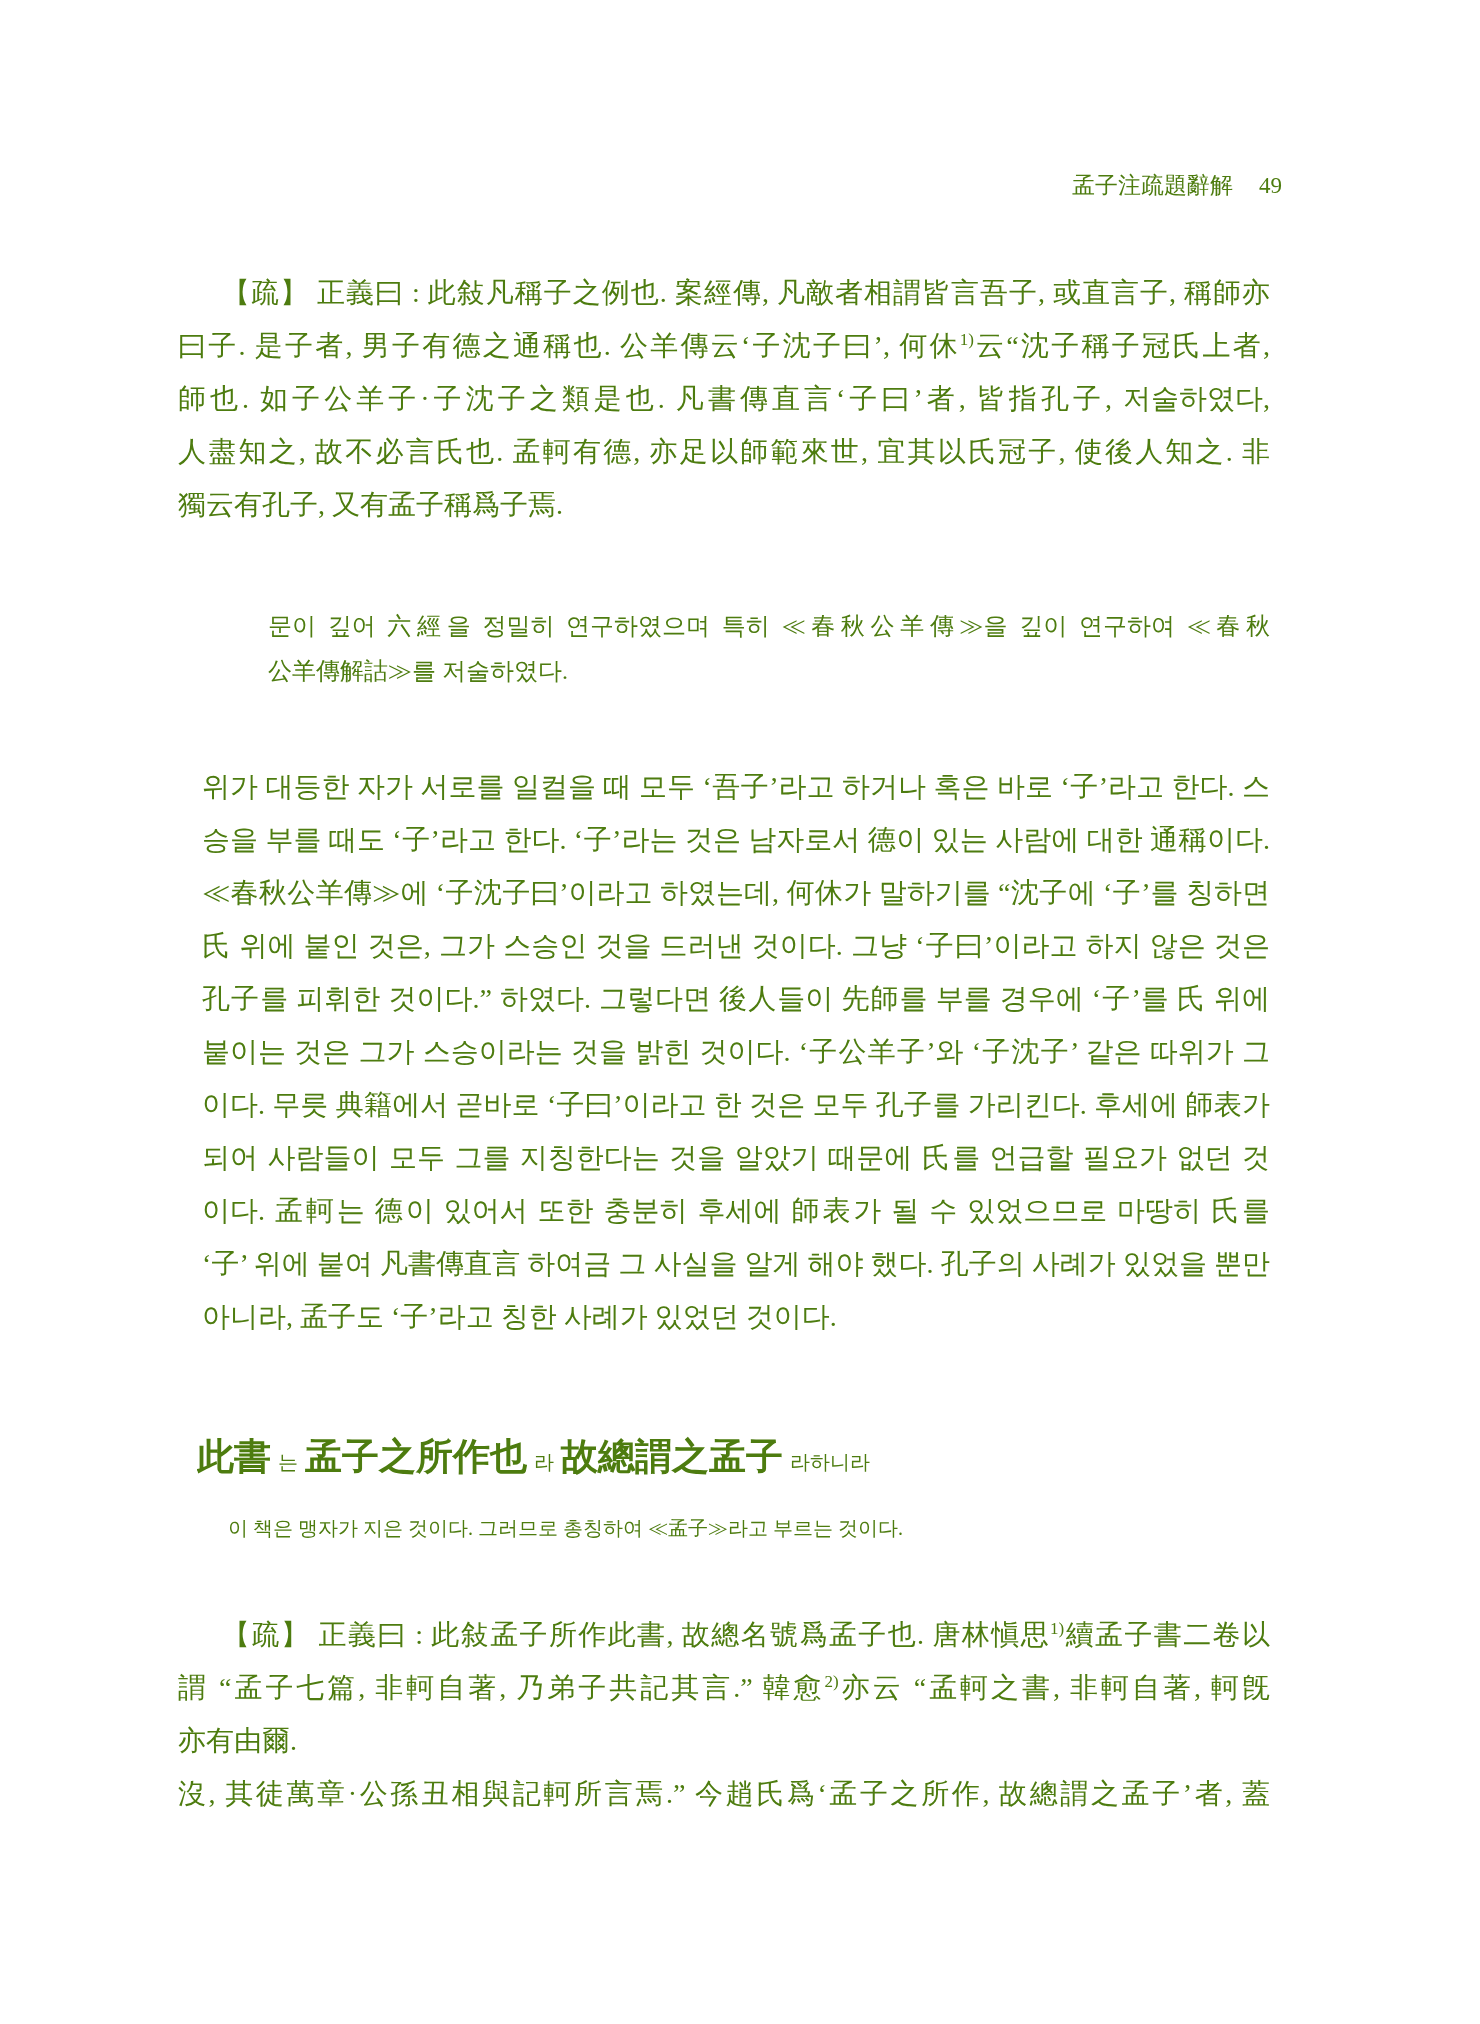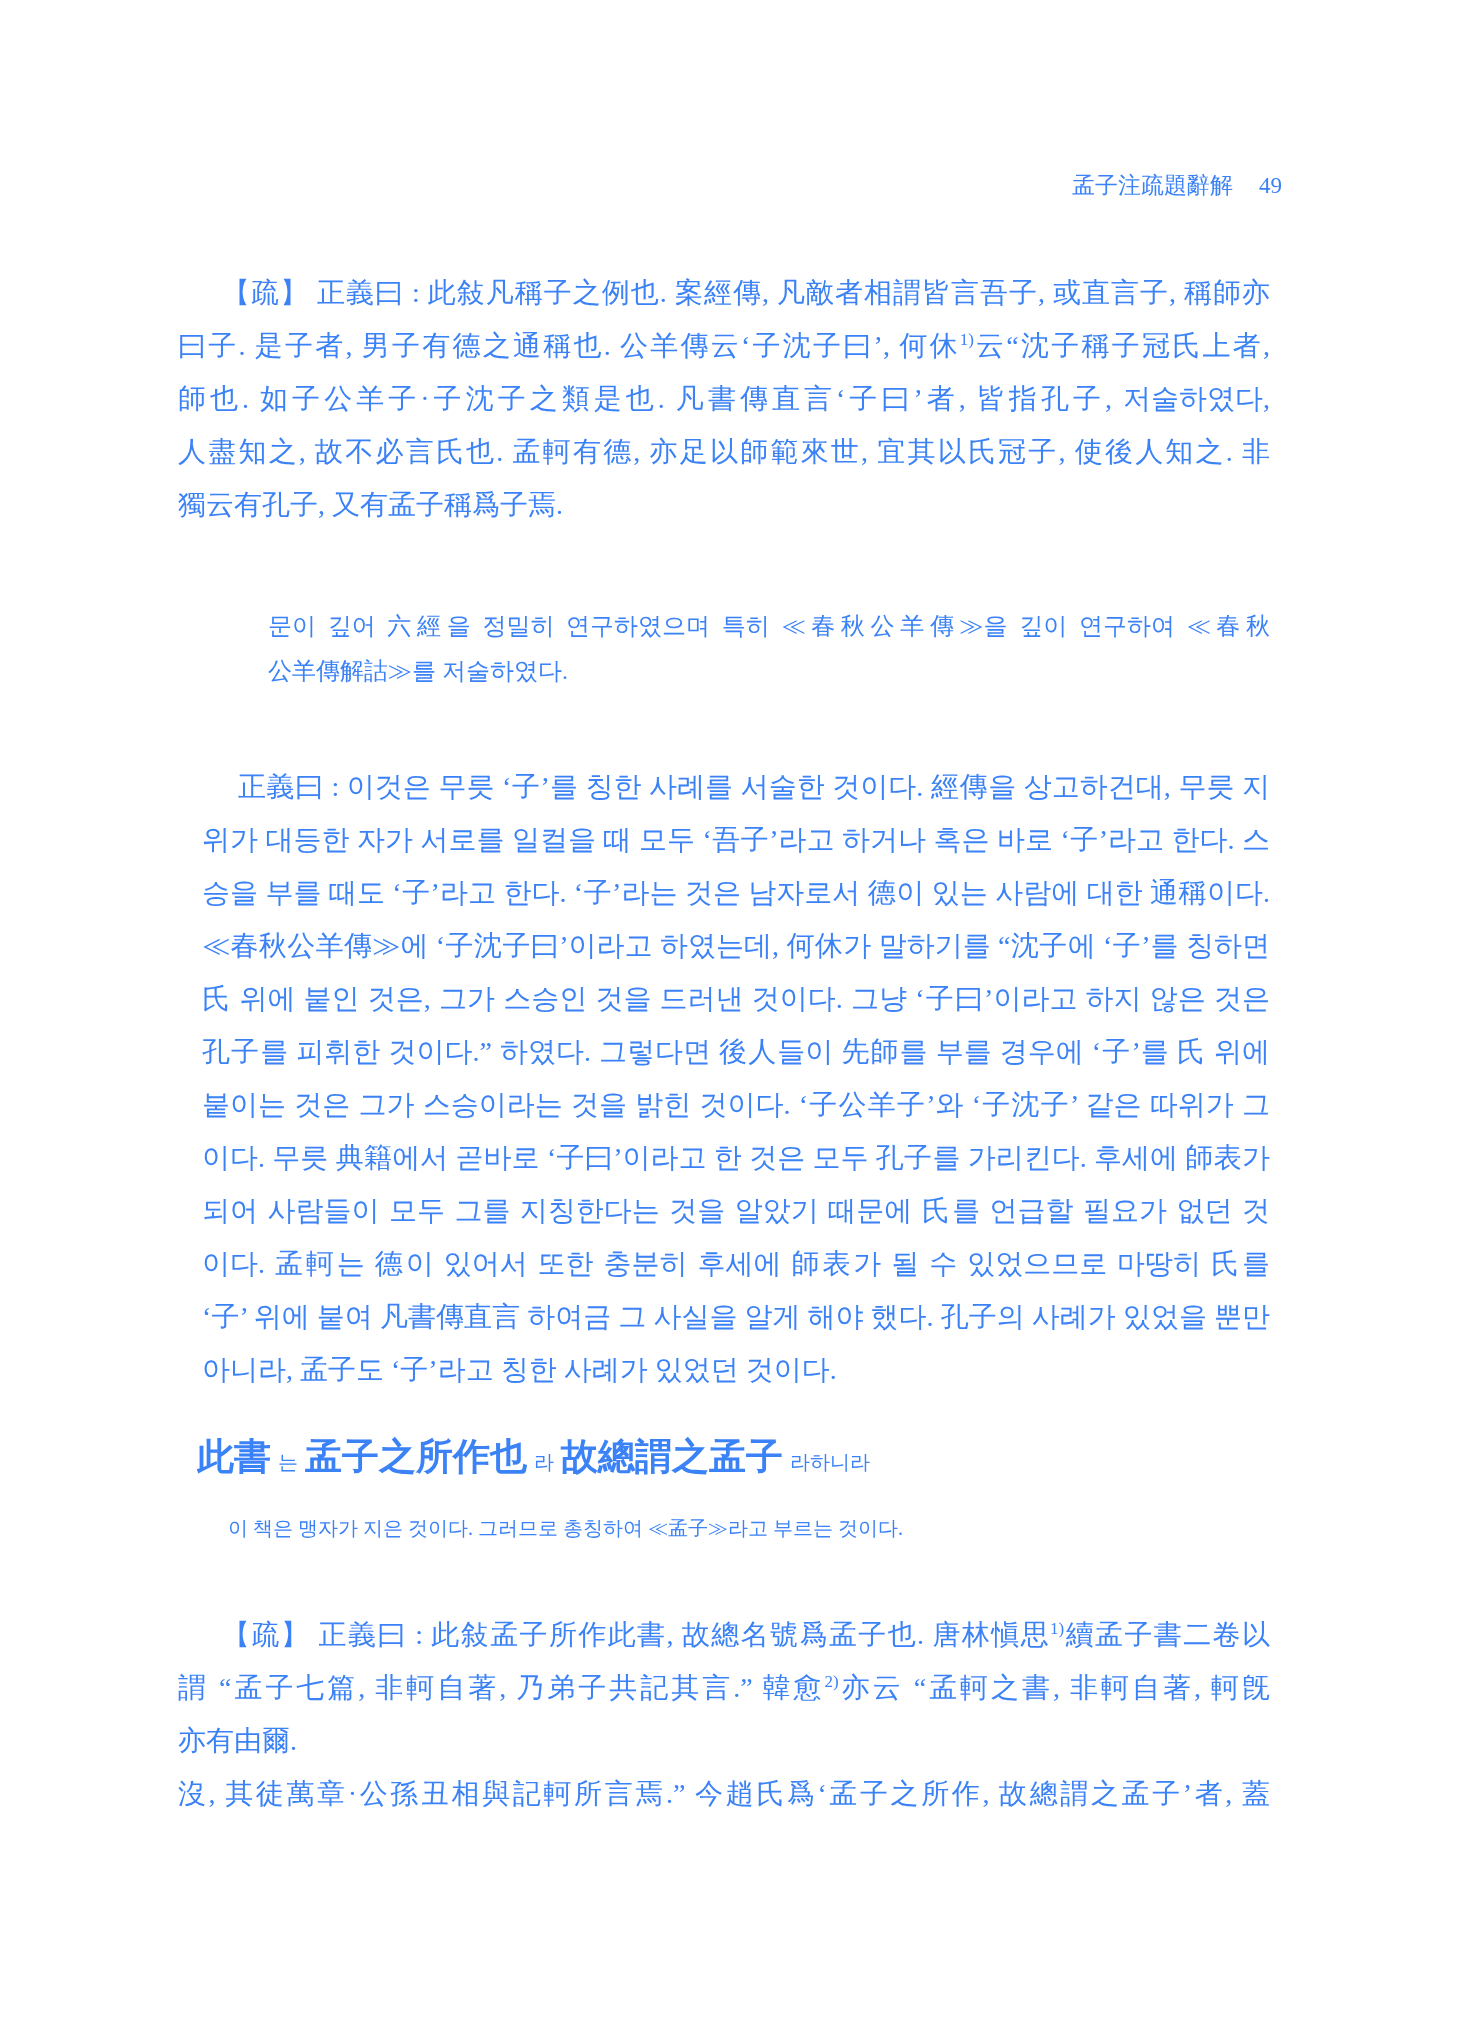--- a/index.html
+++ b/index.html
@@ -1,21 +1,21 @@
 <!DOCTYPE html>
 <html><head>
 <meta charset="utf-8">
 <style>
   html,body { margin:0; padding:0; }
   body { background:#e8e8e8; }
   .page {
     position:relative;
     width:1480px; height:2024px;
     background:#ffffff;
-    color:#3b82f6;
+    color:#4d7c0f;
     font-family:"Liberation Serif","DejaVu Serif",serif;
     overflow:hidden;
     margin:0 auto;
     text-decoration:underline;
   }
   .hdr {
     position:absolute; top:168px; left:0; width:1282px;
     text-align:right; font-size:23px; line-height:36px;
     white-space:nowrap;
   }
@@ -67,21 +67,20 @@
     <div class="line j"><span>人盡知之, 故不必言氏也. 孟軻有德, 亦足以師範來世, 宜其以氏冠子, 使後人知之. 非</span></div>
     <div class="line nw"><span>獨云有孔子, 又有孟子稱爲子焉.</span></div>
   </section>
 
   <section class="fn">
     <div class="line j hang"><span>문이 깊어 六經을 정밀히 연구하였으며 특히 ≪春秋公羊傳≫을 깊이 연구하여 ≪春秋</span></div>
     <div class="line nw hang"><span>公羊傳解詁≫를 저술하였다.</span></div>
   </section>
 
   <section class="kop">
-    <div class="line j ko-indent"><span>正義曰 : 이것은 무릇 ‘子’를 칭한 사례를 서술한 것이다. 經傳을 상고하건대, 무릇 지</span></div>
     <div class="line j"><span>위가 대등한 자가 서로를 일컬을 때 모두 ‘吾子’라고 하거나 혹은 바로 ‘子’라고 한다. 스</span></div>
     <div class="line j"><span>승을 부를 때도 ‘子’라고 한다. ‘子’라는 것은 남자로서 德이 있는 사람에 대한 通稱이다.</span></div>
     <div class="line j"><span>≪春秋公羊傳≫에 ‘子沈子曰’이라고 하였는데, 何休가 말하기를 “沈子에 ‘子’를 칭하면서</span></div>
     <div class="line j"><span>氏 위에 붙인 것은, 그가 스승인 것을 드러낸 것이다. 그냥 ‘子曰’이라고 하지 않은 것은</span></div>
     <div class="line j"><span>孔子를 피휘한 것이다.” 하였다. 그렇다면 後人들이 先師를 부를 경우에 ‘子’를 氏 위에</span></div>
     <div class="line j"><span>붙이는 것은 그가 스승이라는 것을 밝힌 것이다. ‘子公羊子’와 ‘子沈子’ 같은 따위가 그것</span></div>
     <div class="line j"><span>이다. 무릇 典籍에서 곧바로 ‘子曰’이라고 한 것은 모두 孔子를 가리킨다. 후세에 師表가</span></div>
     <div class="line j"><span>되어 사람들이 모두 그를 지칭한다는 것을 알았기 때문에 氏를 언급할 필요가 없던 것</span></div>
     <div class="line j"><span>이다. 孟軻는 德이 있어서 또한 충분히 후세에 師表가 될 수 있었으므로 마땅히 氏를</span></div>
     <div class="line j"><span>‘子’ 위에 붙여 凡書傳直言 하여금 그 사실을 알게 해야 했다. 孔子의 사례가 있었을 뿐만</span></div>

